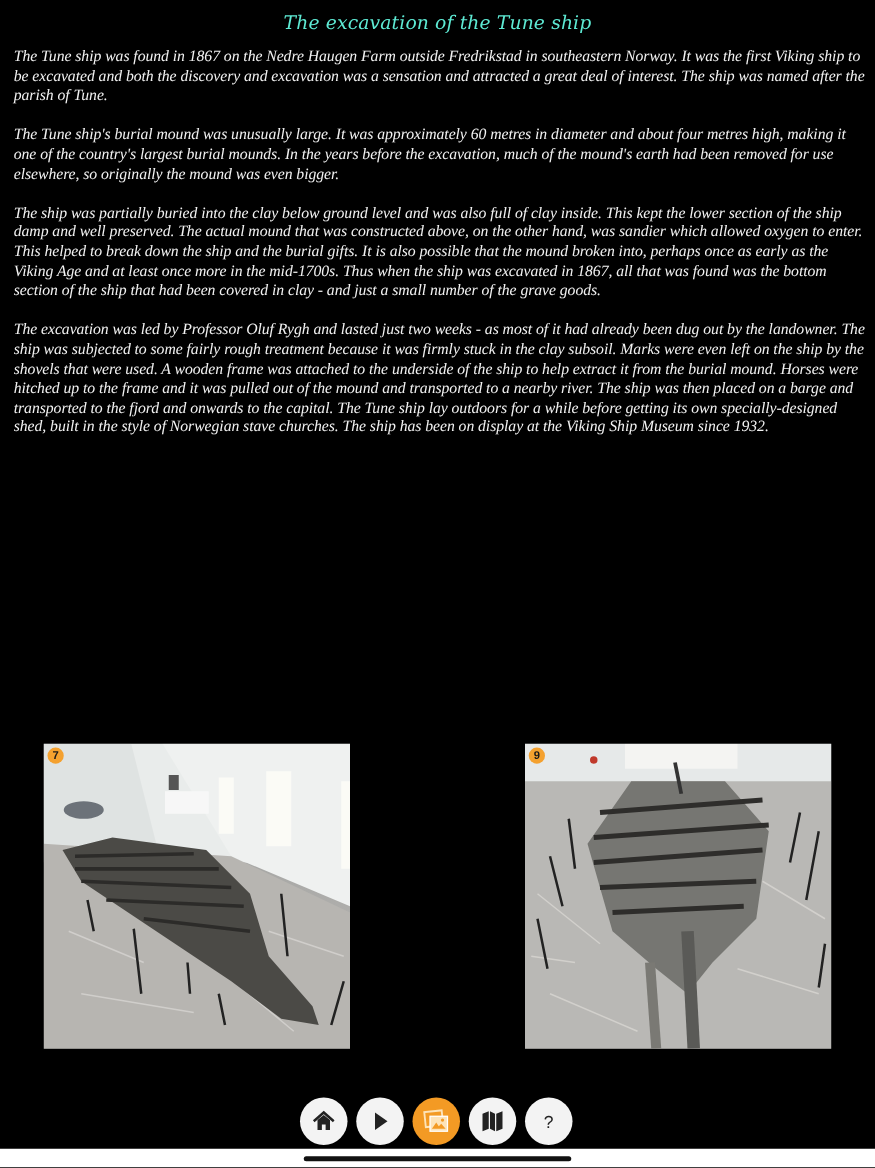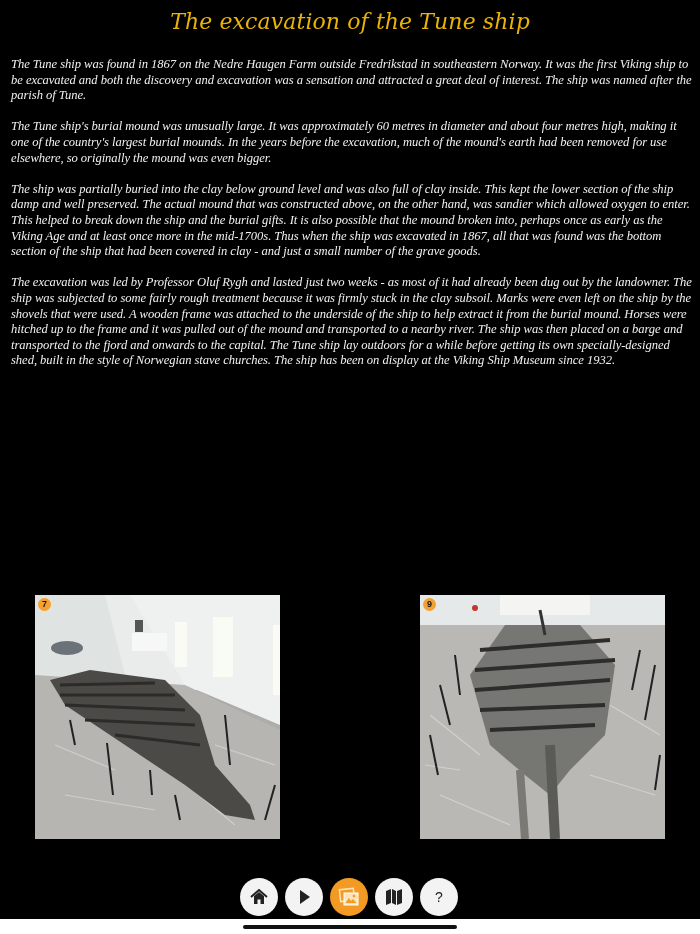--- a/index.html
+++ b/index.html
@@ -3,27 +3,26 @@
   <meta charset="utf-8">
   <style>
     html, body { margin: 0; padding: 0; }
     body {
       width: 700px; height: 934px; background: #000; overflow: hidden;
       position: relative; color: #f2f2f2;
       font-family: "DejaVu Serif", "Liberation Serif", serif;
     }
     .title {
       position: absolute; top: 9px; left: 0; width: 700px; text-align: center;
-      font-style: italic; font-size: 22px; color: #eab308; letter-spacing: 0.1px;
+      font-style: italic; font-size: 15px; color: #5eead4; letter-spacing: 0.1px;
     }
     .content {
       position: absolute; top: 38px; left: 11px; width: 682px;
       font-style: italic; font-size: 11.6px; line-height: 15.6px; color: #f2f2f2;
       font-family: "Liberation Serif", "DejaVu Serif", serif;
-      margin-top: 19px;
     }
     .content p { margin: 0 0 15.6px 0; font-size: 12.6px; letter-spacing: -0.05px; }
     .photo {
       position: absolute; width: 245px; height: 244px; overflow: hidden;
       background: linear-gradient(180deg, #e8ecec 0%, #d9dddd 28%, #a8a8a6 40%, #b5b4b1 70%, #9e9e9b 100%);
     }
     .photo1 { left: 35px; top: 595px; }
     .photo2 { left: 420px; top: 595px; }
     .badge {
       position: absolute; top: 3px; left: 3px; width: 13px; height: 13px;

